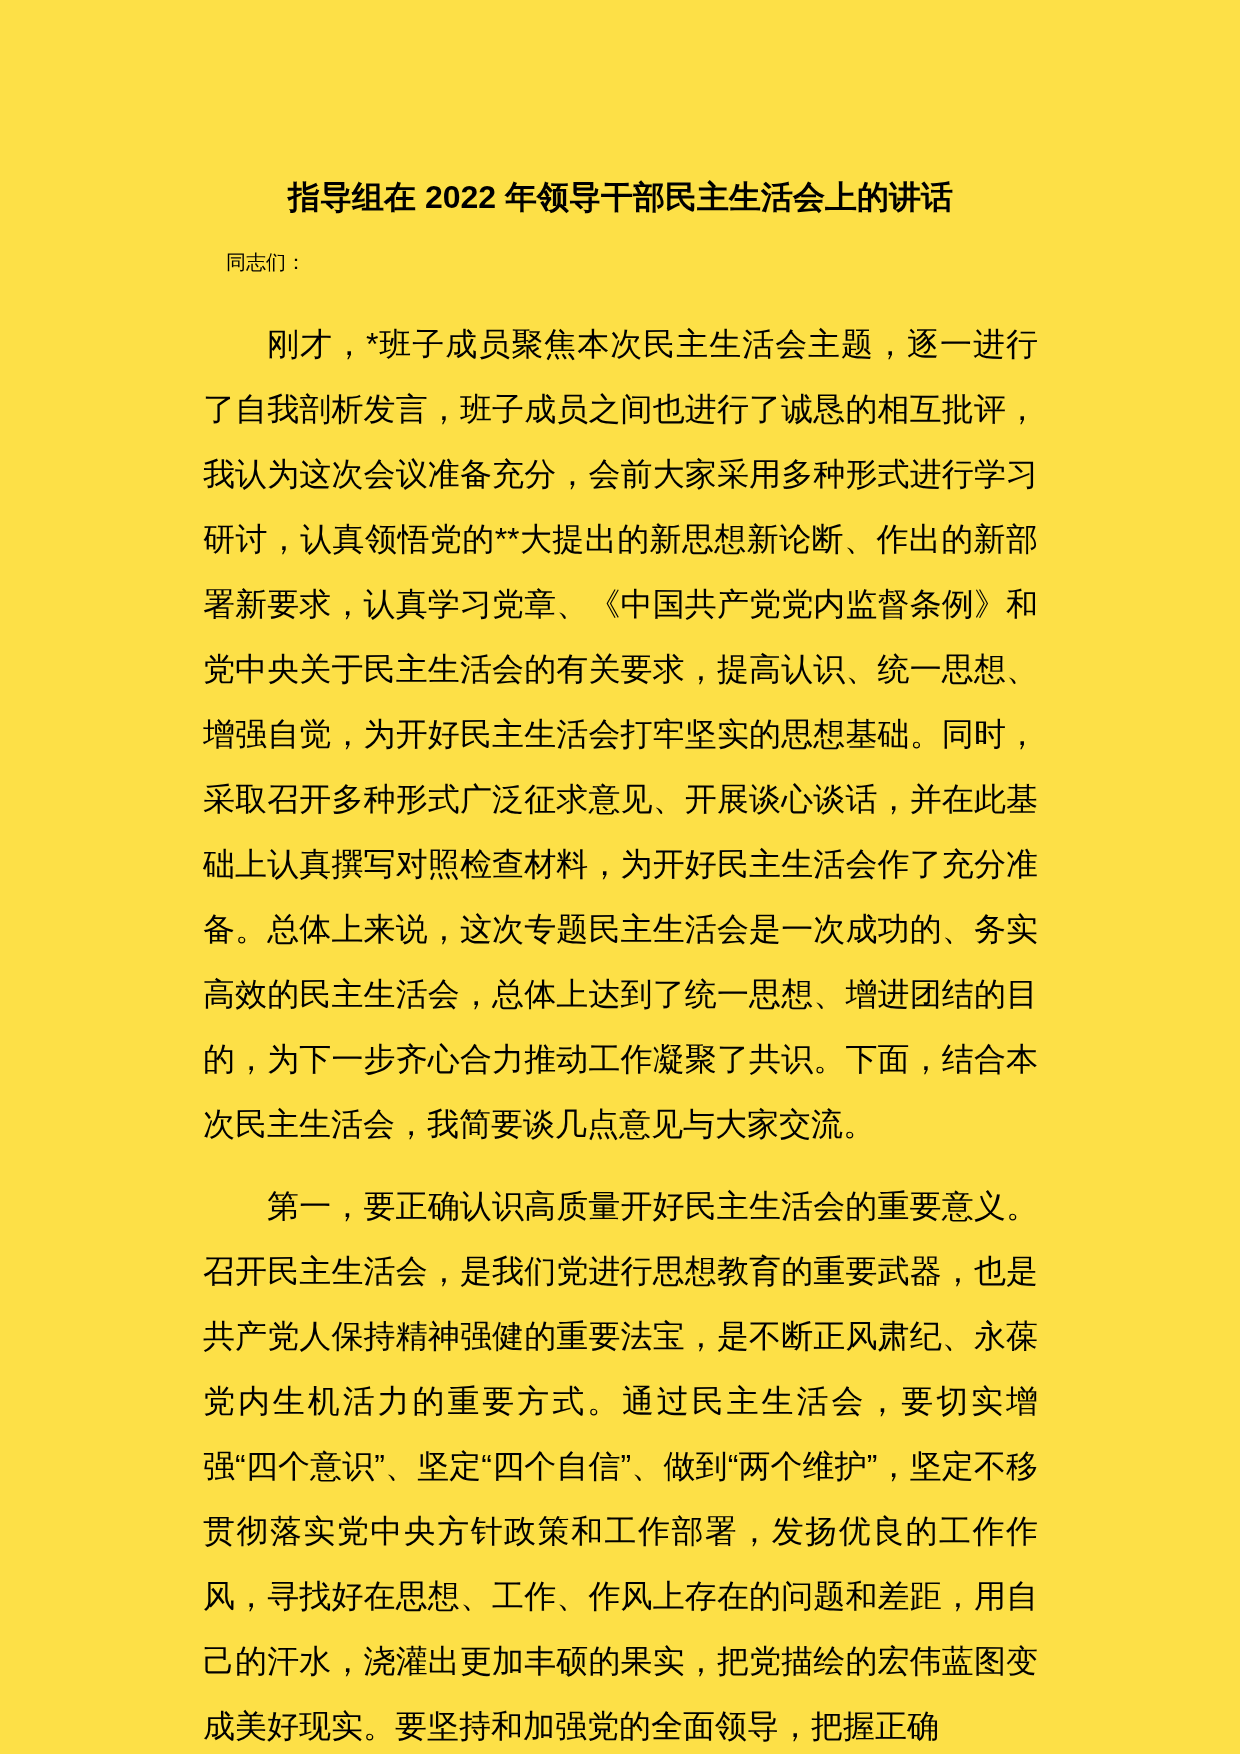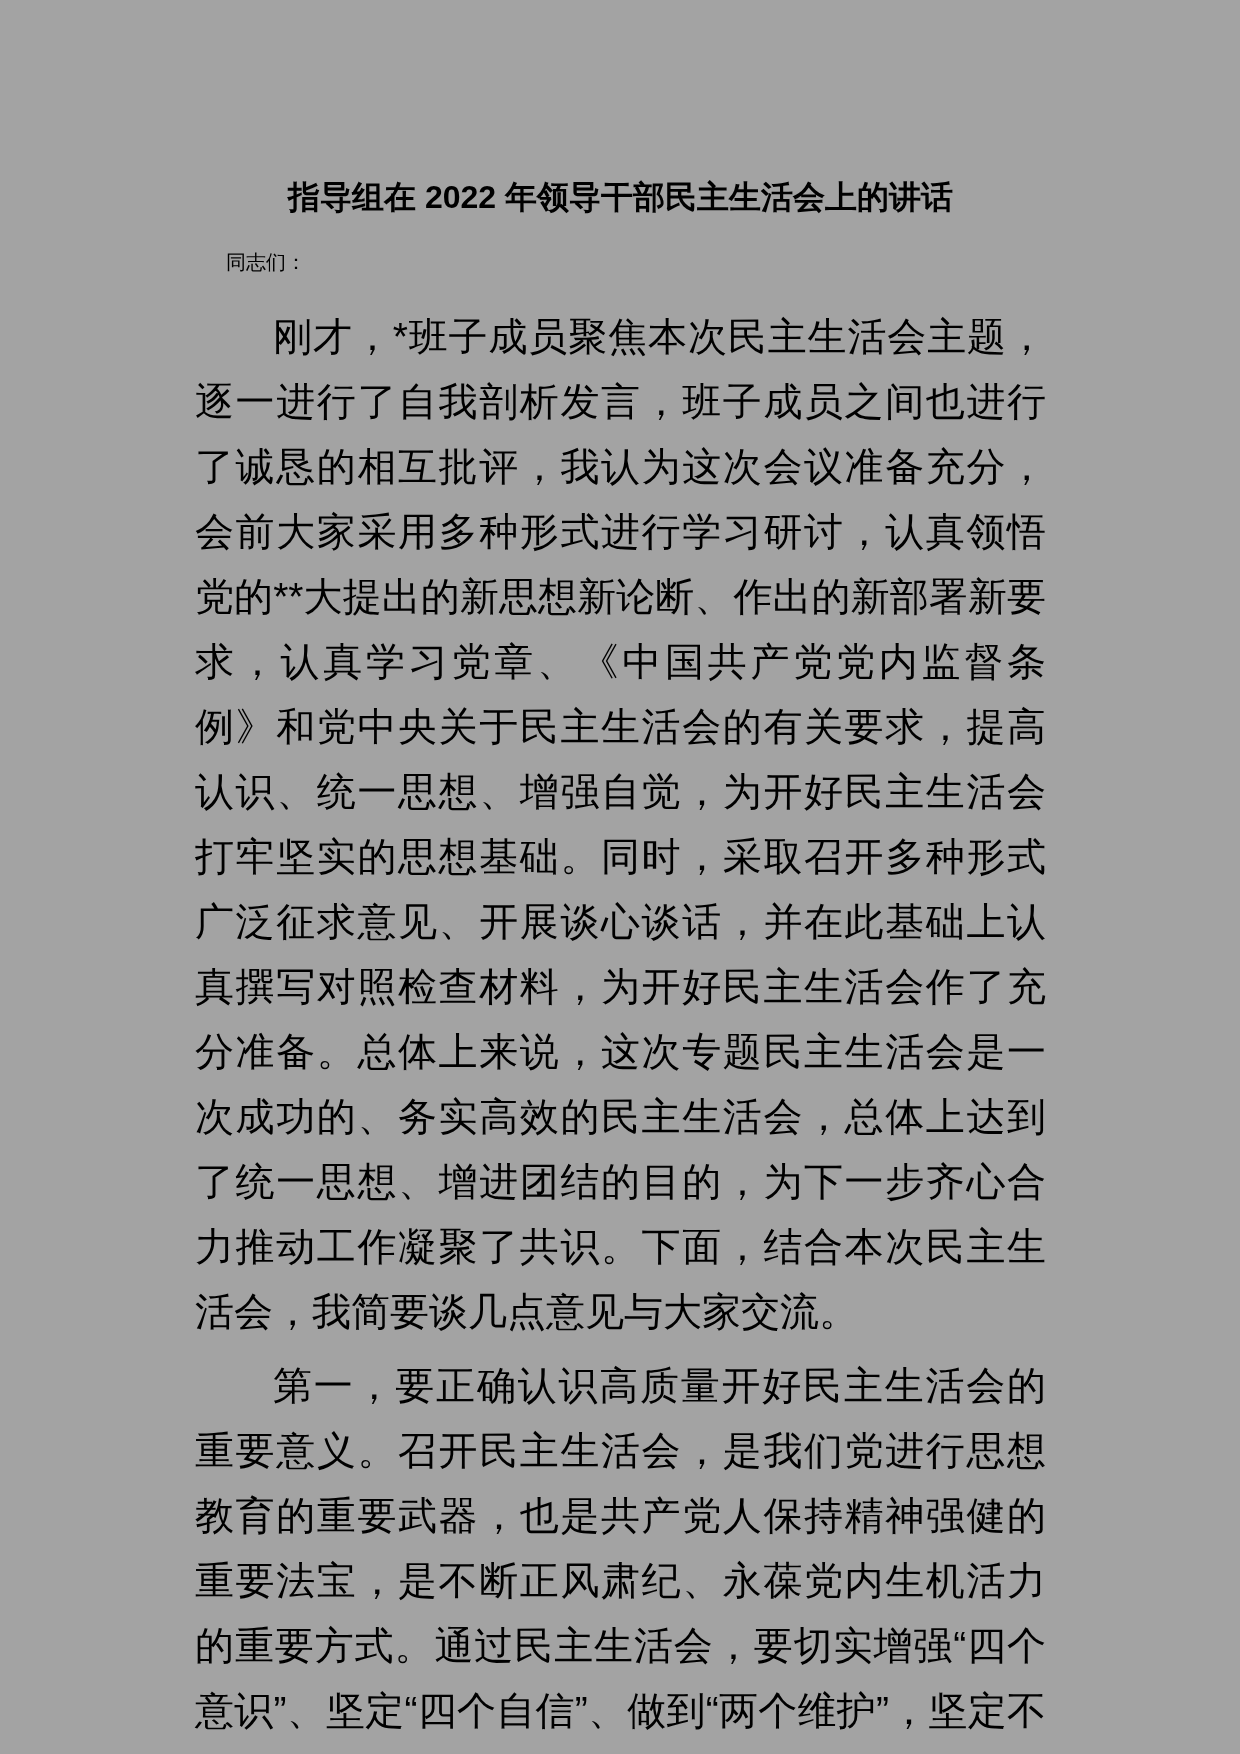--- a/index.html
+++ b/index.html
@@ -5,38 +5,38 @@
   html, body {
     margin: 0;
     padding: 0;
     background: #ffffff;
   }
   .page {
     position: relative;
     width: 1240px;
     height: 1754px;
     margin: 0 auto;
-    background: #a3a3a3;
+    background: #fde047;
     box-sizing: border-box;
     padding: 164px 185px 7px 186px;
     font-family: "Liberation Sans", sans-serif;
     color: #000000;
     overflow: hidden;
   }
   .doc-title {
     margin: 0;
     font-size: 32px;
     font-weight: bold;
     line-height: 66px;
     text-align: center;
     white-space: nowrap;
   }
   .doc-para {
-    margin: 9px;
-    font-size: 39px;
+    margin: 17px;
+    font-size: 32px;
     line-height: 65px;
     text-indent: 2em;
     text-align: justify;
     text-justify: inter-ideograph;
     word-break: break-all;
   }
   .doc-salutation {
     margin: 0;
     font-size: 20px;
     line-height: 65px;

